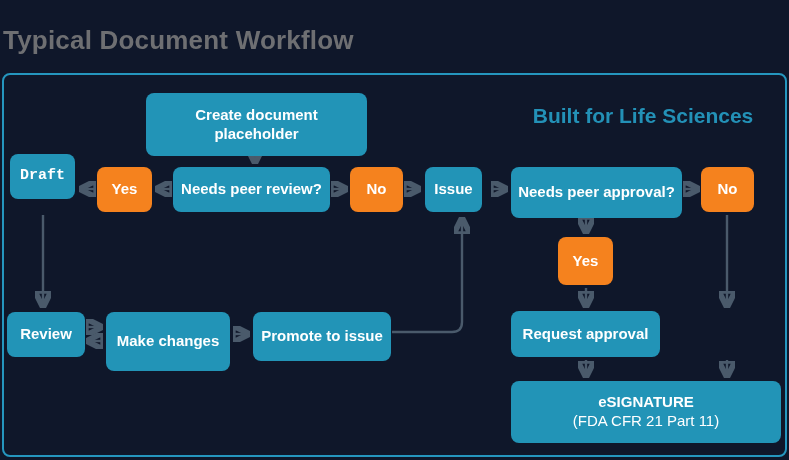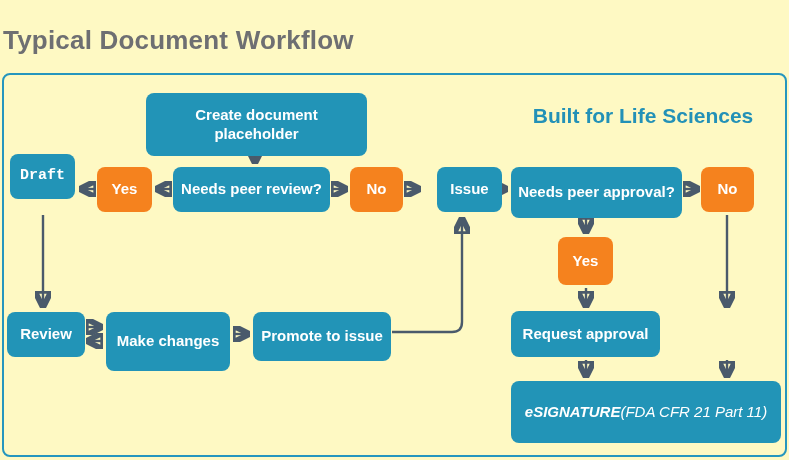--- a/index.html
+++ b/index.html
@@ -5,21 +5,21 @@
   html, body {
     margin: 0;
     padding: 0;
     background: #ffffff;
     font-family: "Liberation Sans", "DejaVu Sans", sans-serif;
   }
   .stage {
     position: relative;
     width: 789px;
     height: 460px;
-    background: #fef9c3;
+    background: #0f172a;
     overflow: hidden;
   }
   .page-title {
     position: absolute;
     left: 3px;
     top: 25px;
     margin: 0;
     font-size: 26px;
     font-weight: 800;
     letter-spacing: 0.2px;
@@ -118,37 +118,37 @@
   <div class="node" style="left:146px; top:93px; width:221px; height:63px;">Create document placeholder</div>
 
   <div class="node" style="left:10px; top:154px; width:65px; height:45px;font-family:Liberation Mono, monospace;">Draft</div>
 
   <div class="node orange" style="left:97px; top:167px; width:55px; height:45px;">Yes</div>
 
   <div class="node" style="left:173px; top:167px; width:157px; height:45px;">Needs peer review?</div>
 
   <div class="node orange" style="left:350px; top:167px; width:53px; height:45px;">No</div>
 
-  <div class="node" style="left:425px; top:167px; width:65px; height:45px;margin-left:12px;">Issue</div>
+  <div class="node" style="left:425px; top:167px; width:57px; height:45px;">Issue</div>
 
   <div class="node" style="left:511px; top:167px; width:171px; height:51px;">Needs peer approval?</div>
 
   <div class="node orange" style="left:701px; top:167px; width:53px; height:45px;">No</div>
 
   <div class="node orange" style="left:558px; top:237px; width:55px; height:48px;">Yes</div>
 
   <div class="node" style="left:7px; top:312px; width:78px; height:45px;">Review</div>
 
   <div class="node" style="left:106px; top:312px; width:124px; height:59px;">Make changes</div>
 
   <div class="node" style="left:253px; top:312px; width:138px; height:49px;">Promote to issue</div>
 
   <div class="node" style="left:511px; top:311px; width:149px; height:46px;">Request approval</div>
 
 
-  <div class="node" style="left:511px; top:381px; width:270px; height:62px; flex-direction:row;font-style:italic;">
+  <div class="node" style="left:511px; top:381px; width:270px; height:62px; flex-direction:column;">
     <span>eSIGNATURE</span>
     <span class="sub">(FDA CFR 21 Part 11)</span>
   </div>
 
   <div class="banner">Built for Life Sciences</div>
 
 </div>
 
 </body></html>

